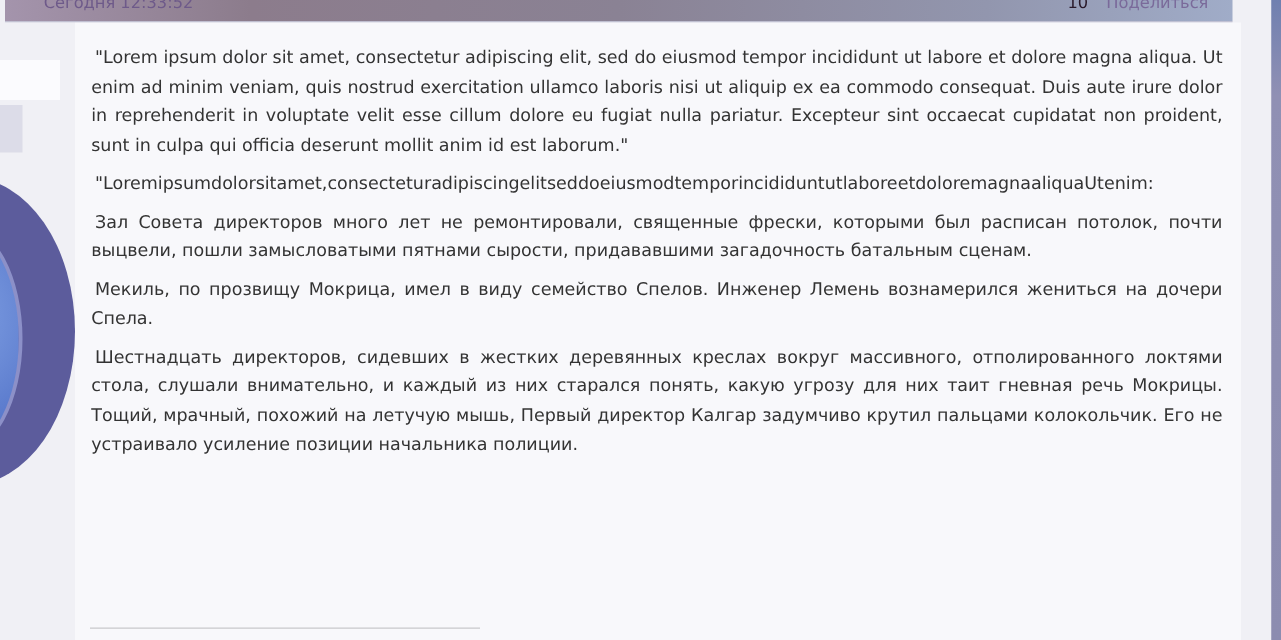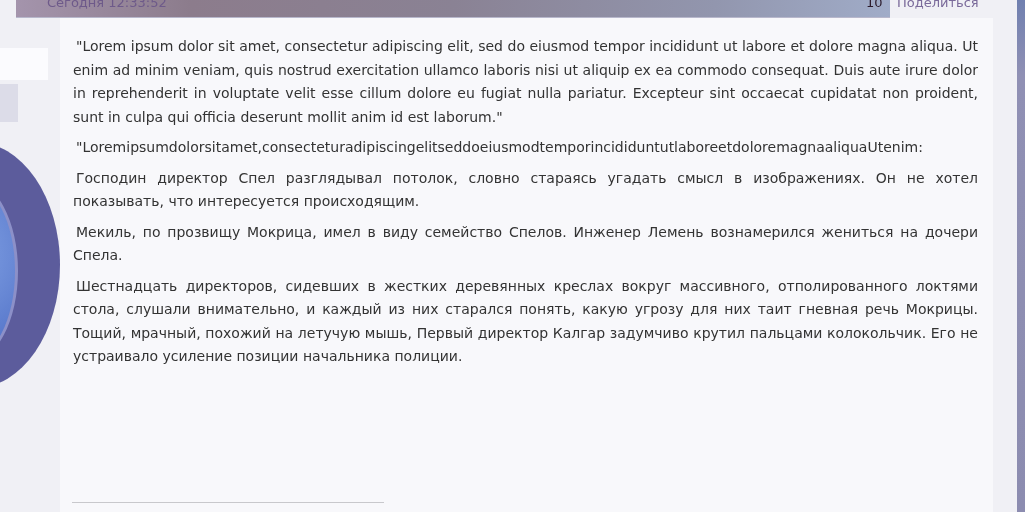--- a/index.html
+++ b/index.html
@@ -2,21 +2,21 @@
 <html><head>
 <meta charset="utf-8">
 <style>
   html, body { margin:0; padding:0; }
   body {
     width:1025px; height:512px; overflow:hidden; position:relative;
     background:#f0f0f5;
     font-family:"DejaVu Sans", sans-serif;
   }
   .header-bar {
-    position:absolute; left:16px; top:0; width:874px; height:17px;
+    position:absolute; left:4px; top:0; width:982px; height:17px;
     background:linear-gradient(90deg,#a494ac 0%,#8c7c8c 20%,#8a8294 50%,#9296ae 80%,#a0acc8 100%);
     border-bottom:1px solid #b8b8cc;
   }
   .header-date {
     position:absolute; left:31px; top:-5px; font-size:13px; color:#6e5a8a;
   }
   .header-count {
     position:absolute; left:850px; top:-5px; font-size:13px; color:#2a1a2a;
   }
   .header-share {
@@ -74,21 +74,21 @@
   <div class="left-input"></div>
   <div class="left-button"></div>
 </div>
 <div class="avatar-ring"></div>
 <div class="avatar-inner"></div>
 
 <div class="content">
   <div class="article">
     <p>"Lorem ipsum dolor sit amet, consectetur adipiscing elit, sed do eiusmod tempor incididunt ut labore et dolore magna aliqua. Ut enim ad minim veniam, quis nostrud exercitation ullamco laboris nisi ut aliquip ex ea commodo consequat. Duis aute irure dolor in reprehenderit in voluptate velit esse cillum dolore eu fugiat nulla pariatur. Excepteur sint occaecat cupidatat non proident, sunt in culpa qui officia deserunt mollit anim id est laborum."</p>
     <p class="nowrap">"Loremipsumdolorsitamet,consecteturadipiscingelitseddoeiusmodtemporincididuntutlaboreetdoloremagnaaliquaUtenim:</p>
-    <p>Господин директор Спел разглядывал потолок, словно стараясь угадать смысл в изображениях. Он не хотел показывать, что интересуется происходящим.</p>
+    <p>Зал Совета директоров много лет не ремонтировали, священные фрески, которыми был расписан потолок, почти выцвели, пошли замысловатыми пятнами сырости, придававшими загадочность батальным сценам.</p>
     <p>Мекиль, по прозвищу Мокрица, имел в виду семейство Спелов. Инженер Лемень вознамерился жениться на дочери Спела.</p>
     <p>Шестнадцать директоров, сидевших в жестких деревянных креслах вокруг массивного, отполированного локтями стола, слушали внимательно, и каждый из них старался понять, какую угрозу для них таит гневная речь Мокрицы. Тощий, мрачный, похожий на летучую мышь, Первый директор Калгар задумчиво крутил пальцами колокольчик. Его не устраивало усиление позиции начальника полиции.</p>
   </div>
   <div class="divider"></div>
 </div>
 
 <div class="right-strip"></div>
 <div class="right-edge"></div>
 
 </body></html>

